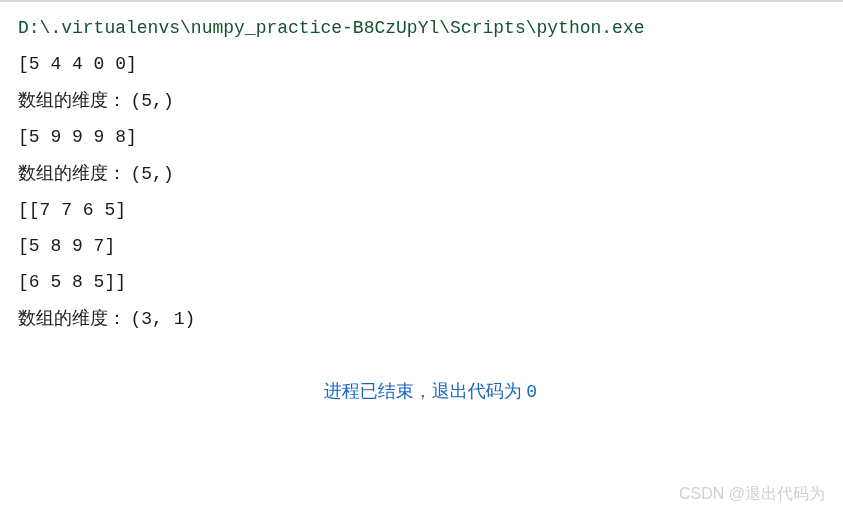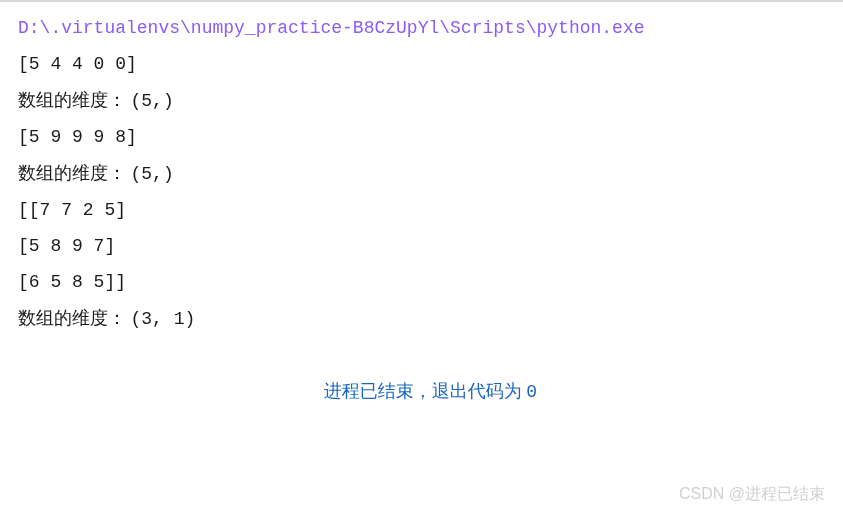--- a/index.html
+++ b/index.html
@@ -13,21 +13,21 @@
       height: 520px;
       background: #ffffff;
       font-family: "Consolas", "Courier New", monospace;
       font-size: 18px;
       line-height: 2.0;
       padding: 8px 0 0 18px;
       position: relative;
       border-top: 2px solid #d8d8d8;
     }
     .path-line {
-      color: #8b5cf6;
+      color: #14532d;
       font-family: "Consolas", "Courier New", monospace;
     }
     .output-line {
       color: #1a1a1a;
       font-family: "Consolas", "Courier New", monospace;
     }
     .label-line {
       color: #1a1a1a;
       font-family: "Microsoft YaHei", "SimSun", sans-serif;
     }
@@ -62,25 +62,25 @@
 <div class="label-line">
   <span>数组的维度： </span><span class="mono">(5,)</span>
 </div>
 
 <div class="output-line">[5 9 9 9 8]</div>
 
 <div class="label-line">
   <span>数组的维度： </span><span class="mono">(5,)</span>
 </div>
 
-<div class="output-line">[[7 7 2 5]</div>
+<div class="output-line">[[7 7 6 5]</div>
 <div class="output-line"> [5 8 9 7]</div>
 <div class="output-line"> [6 5 8 5]]</div>
 
 <div class="label-line">
   <span>数组的维度： </span><span class="mono">(3, 1)</span>
 </div>
 
 <div class="exit-line">
   <span>进程已结束，退出代码为 </span><span class="mono">0</span>
 </div>
 
-<div class="watermark">CSDN @进程已结束</div>
+<div class="watermark">CSDN @退出代码为</div>
 
 </body></html>

